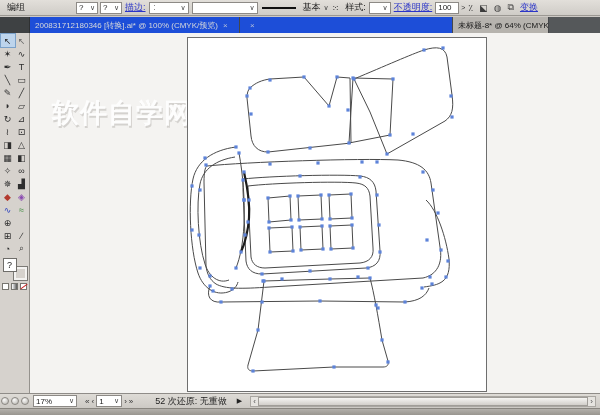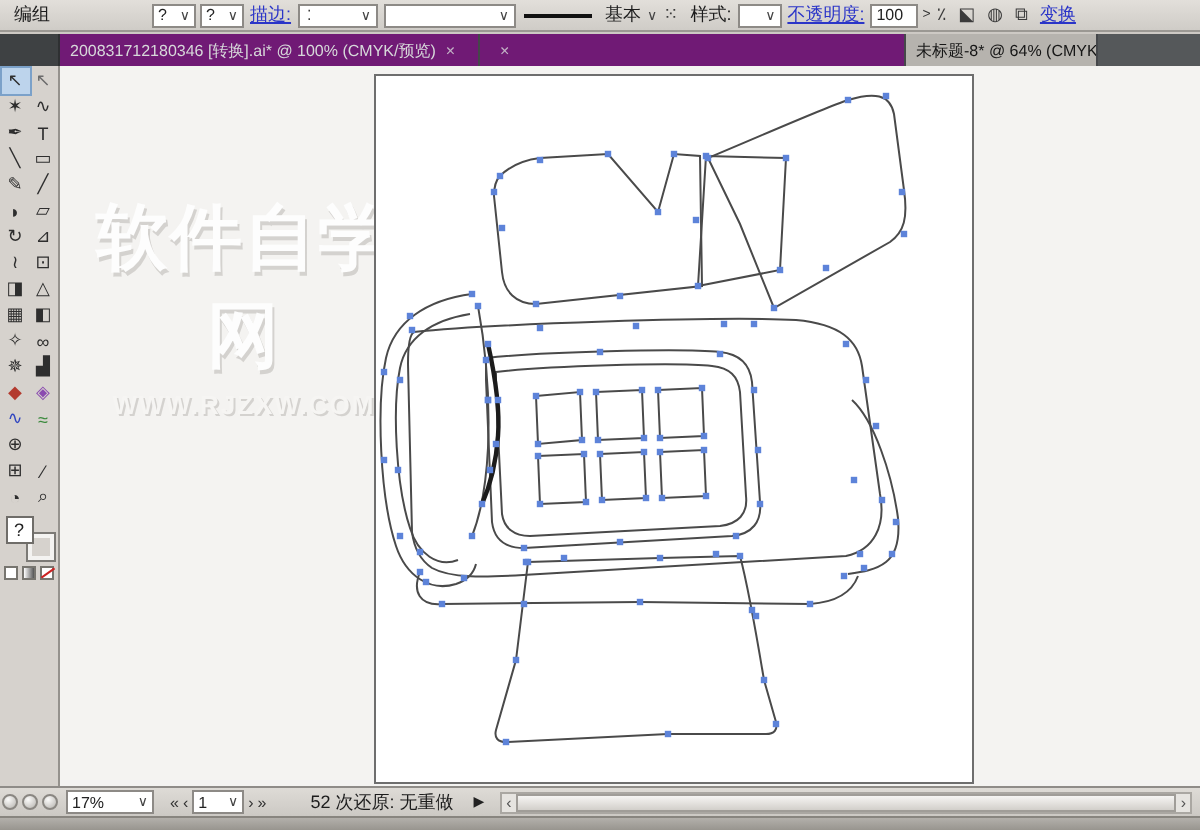--- a/index.html
+++ b/index.html
@@ -20,21 +20,21 @@
   .qbtn { width:22px; justify-content:space-between; }
   .strokeline { width:34px; height:2px; background:#111; margin:0 4px; }
   .mini-ico { font-size:9px; color:#3b3b3b; margin:0 3px; }
   .spin { font-size:7px; color:#333; margin-left:2px; }
 
   
   .tabbar { position:absolute; left:0; top:17px; width:600px; height:16px;
     background:#55585a; display:flex; align-items:stretch; }
   .tab-corner { width:30px; background:#3e4143; border-right:1px solid #2e3032; }
   .tab { display:flex; align-items:center; padding:0 5px; font-size:8px;
-    color:#d7d9da; background:#701a75; border-right:1px solid #45474a;
+    color:#d7d9da; background:#1d4ed8; border-right:1px solid #45474a;
     overflow:hidden; white-space:nowrap; cursor:pointer; }
   .tab.active { background:#b6b3ae; color:#161616; }
   .tab .close { margin-left:5px; font-size:8px; color:inherit; opacity:.8; }
 
   
   .main { position:absolute; left:0; top:33px; width:600px; height:360px; display:flex; }
 
   
   .toolbar { width:30px; background:#d6d2cd; border-right:1px solid #95928d;
     display:flex; flex-direction:column; align-items:center; padding-top:1px; }
@@ -52,21 +52,21 @@
   .sw.grad { background:linear-gradient(90deg,#fff,#555); }
   .sw.none::after { content:""; position:absolute; left:-1px; top:2px; width:8px; height:1px;
     background:#c22; transform:rotate(-35deg); }
 
   
   .docarea { position:relative; flex:1; background:#f4f3f1; overflow:hidden; }
   .artboard { position:absolute; left:157px; top:4px; width:300px; height:355px;
     background:#fff; border:1px solid #6e6e6e; }
   .watermark { position:absolute; left:12px; top:62px; width:160px; text-align:center;
     pointer-events:none; }
-  .wm1 { font-size:36px; font-weight:bold; letter-spacing:1px; color:#fdfdfd;
+  .wm1 { font-size:27px; font-weight:bold; letter-spacing:1px; color:#fdfdfd;
     text-shadow:1px 2px 0 #d4d2cf; }
   .wm2 { font-size:13px; font-weight:bold; letter-spacing:1px; color:#f6f5f3;
     text-shadow:1px 1px 0 #d4d2cf; margin-top:2px; }
   svg.art { position:absolute; left:0; top:0; }
 
   
   .statusbar { position:absolute; left:0; top:393px; width:600px; height:15px;
     background:linear-gradient(#dedbd6,#ccc9c4); border-top:1px solid #8f8c88;
     display:flex; align-items:center; font-size:9px; color:#1c1c1c; }
   .mode-circles { width:30px; display:flex; justify-content:center; gap:2px; }
@@ -225,21 +225,20 @@
         <div class="swatch-row">
           <span class="sw "></span>
           <span class="sw grad"></span>
           <span class="sw none"></span>
         </div>
       </div>
 
     <div class="docarea">
       <div class="watermark">
         <div class="wm1">软件自学网</div>
-        <div class="wm2">WWW.RJZXW.COM</div>
       </div>
       <div class="artboard"></div>
       <svg class="art" id="artSvg" width="570" height="360" viewBox="30 33 570 360">
           <path d="M250,88 C255,83 262,80 270,79 L304,77 L329,106 L337,77 L350,78 L351,143 L268,152 C258,152 252,146 251,136 L247,98 C247,93 248,90 250,88 Z" fill="none" stroke="#4a4a4a" stroke-width="1"></path>
           <path d="M353,78 L393,79 L390,135 L349,143 Z" fill="none" stroke="#4a4a4a" stroke-width="1"></path>
           <path d="M354,79 C385,66 412,54 424,50 C437,46 445,47 447,57 L452,95 C454,109 452,116 445,121 L387,154 L370,112 Z" fill="none" stroke="#4a4a4a" stroke-width="1"></path>
           <path d="M207,166 C245,162 360,158 398,160 C420,162 429,170 431,183 L440,247 C443,263 437,275 423,278 L270,287 C240,289 225,289 216,284 C210,280 207,274 206,266 L204,182 C204,173 205,167 207,166 Z" fill="none" stroke="#4a4a4a" stroke-width="1"></path>
           <path d="M243,179 C270,176 340,174 360,176 C370,177 375,182 376,191 L380,251 C381,261 376,267 366,268 L262,274 C252,274 247,269 246,261 L243,190 C243,184 243,180 243,179 Z" fill="none" stroke="#4a4a4a" stroke-width="1"></path>
           <path d="M248,186 C272,183 338,181 356,183 C365,184 369,188 370,196 L373,248 C374,257 369,262 360,263 L265,268 C257,268 252,264 251,257 L248,196 C248,190 248,187 248,186 Z" fill="none" stroke="#4a4a4a" stroke-width="1"></path>
           <path d="M236,147 C213,150 197,161 193,179 C188,202 190,249 198,273 C203,288 215,296 228,292 C234,290 237,286 238,282" fill="none" stroke="#4a4a4a" stroke-width="1"></path>

